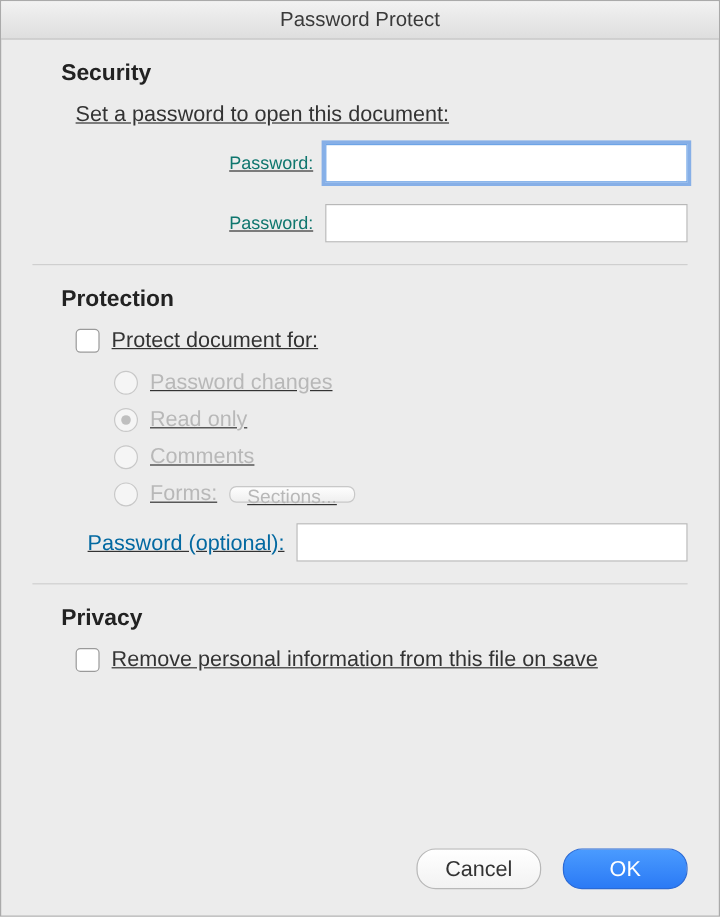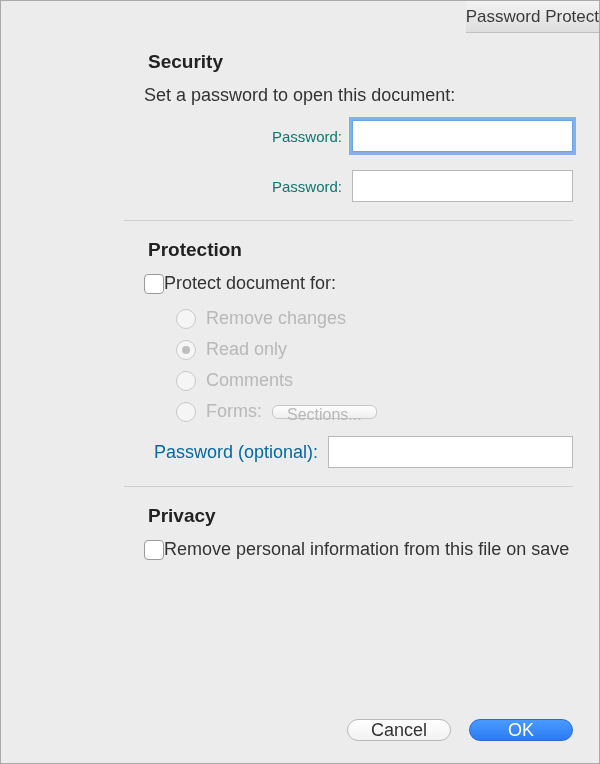--- a/index.html
+++ b/index.html
@@ -12,21 +12,20 @@
       color: #333;
       overflow: hidden;
     }
     .window {
       width: 600px;
       height: 764px;
       border: 1px solid #aaa;
       background: #ececec;
       display: flex;
       flex-direction: column;
-      align-items: flex-end;
     }
     .titlebar {
       height: 32px;
       background: linear-gradient(#f2f2f2, #dedede);
       border-bottom: 1px solid #bfbfbf;
       text-align: center;
       line-height: 32px;
       font-size: 17px;
       color: #3a3a3a;
     }
@@ -36,21 +35,22 @@
       overflow: hidden;
     }
     .section-heading {
       font-weight: 600;
       font-size: 19px;
       color: #222;
       margin-bottom: 12px;
       margin-left: 24px;
     }
     .indent {
-      margin-left: 20px;
+      margin-left: 36px;
+      text-decoration: underline;
     }
     .instruction {
       font-size: 18px;
       color: #333;
       margin-bottom: 14px;
     }
     .field-row {
       display: flex;
       align-items: center;
       margin-bottom: 18px;
@@ -76,20 +76,21 @@
       outline: none;
     }
     .hr {
       border: none;
       border-top: 1px solid #cfcfcf;
       margin: 8px 0 18px 0;
     }
     .check-row {
       display: flex;
       align-items: center;
+      gap: 10px;
       margin-bottom: 14px;
     }
     .checkbox {
       width: 20px;
       height: 20px;
       border: 1px solid #9a9a9a;
       border-radius: 4px;
       background: #fff;
       flex-shrink: 0;
     }
@@ -146,21 +147,21 @@
       margin-left: 10px;
     }
     .buttonbar {
       padding: 18px 26px 22px 26px;
       display: flex;
       justify-content: flex-end;
       gap: 18px;
     }
     .btn {
       width: 104px;
-      height: 22px;
+      height: 34px;
       border-radius: 16px;
       font-size: 18px;
       cursor: pointer;
       border: 1px solid #b8b8b8;
     }
     .btn-cancel {
       background: linear-gradient(#ffffff, #f2f2f2);
       color: #333;
     }
     .btn-ok {
@@ -200,21 +201,21 @@
 
     <div class="indent">
       <div class="check-row">
         <div class="checkbox"></div>
         <span>Protect document for:</span>
       </div>
 
       <div class="radio-list">
         <div class="radio-row">
           <div class="radio"></div>
-          <span class="disabled">Remove changes</span>
+          <span class="disabled">Password changes</span>
         </div>
         <div class="radio-row">
           <div class="radio selected"></div>
           <span class="disabled">Read only</span>
         </div>
         <div class="radio-row">
           <div class="radio"></div>
           <span class="disabled">Comments</span>
         </div>
         <div class="radio-row">

